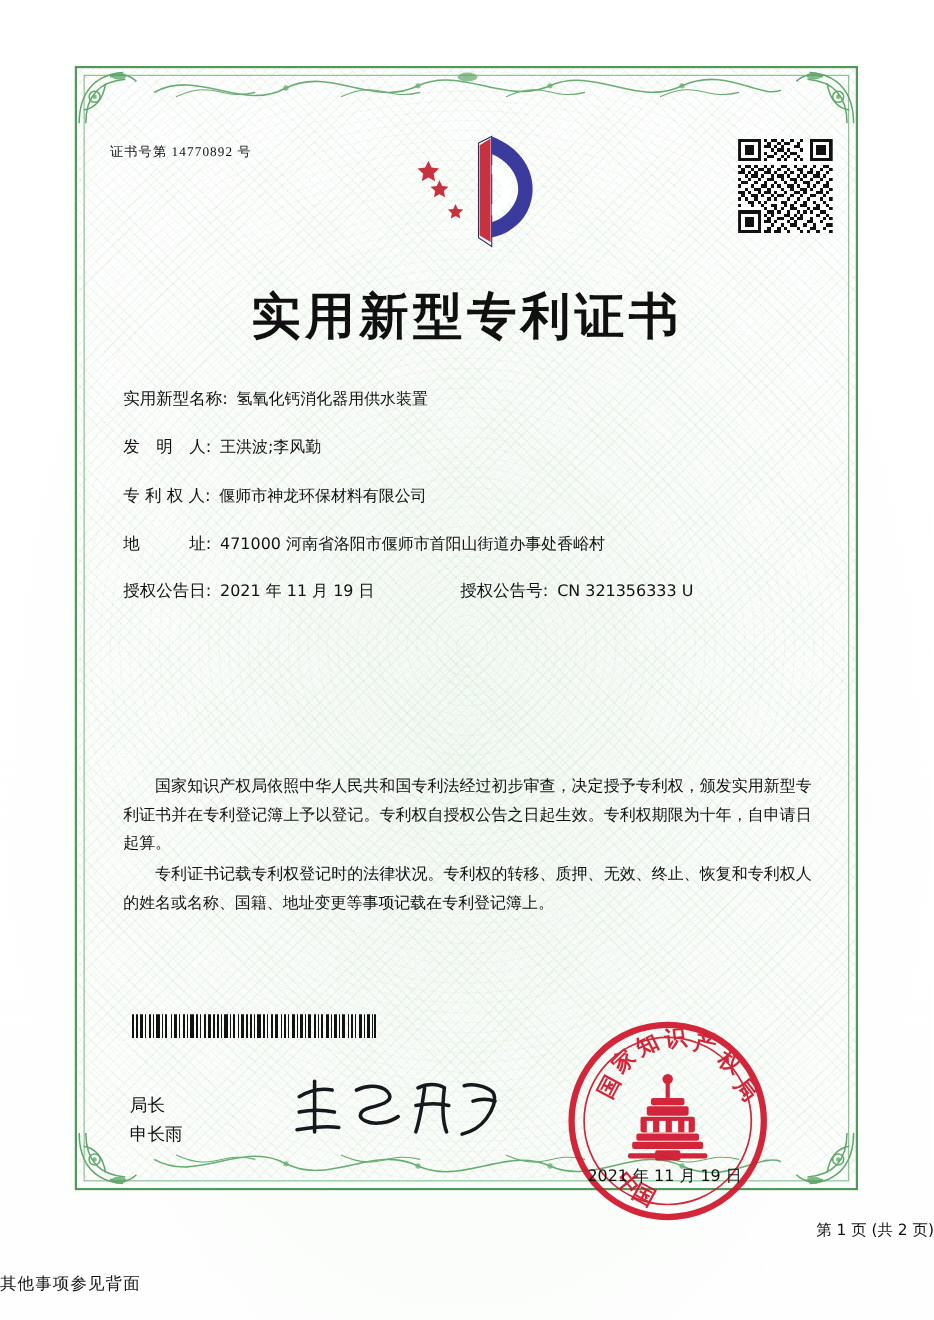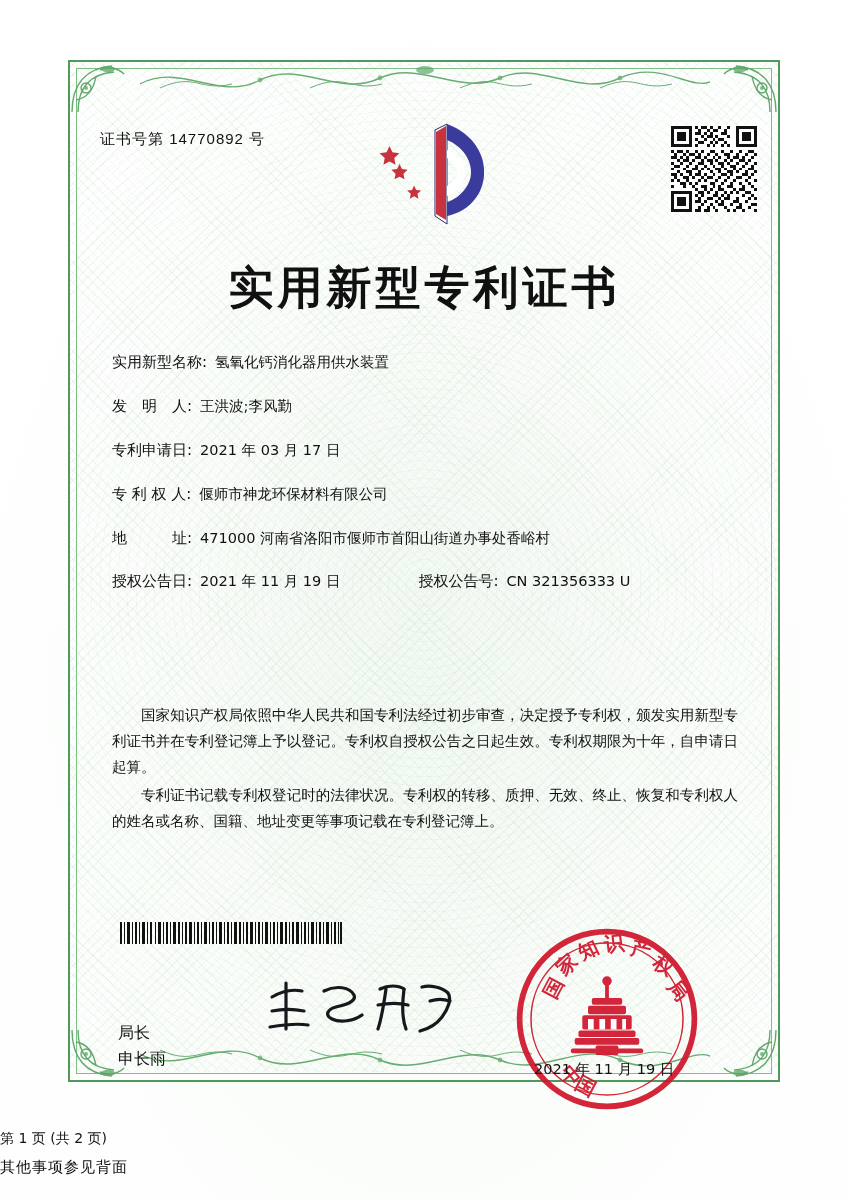--- a/index.html
+++ b/index.html
@@ -79,23 +79,23 @@
     color: #5aa465;
     opacity: .9;
     transform: scaleY(-1);
   }
   .bot-vine svg { width: 100%; height: 100%; display:block; }
 
   
   .cert-no {
     position: absolute;
     left: 100px; top: 130px;
-    font-size: 15px;
+    font-size: 12px;
     letter-spacing: 1px;
-    font-family: Liberation Sans, sans-serif;
+    font-family: Liberation Serif, serif;
     color: #111;
   }
 
   .logo {
     position: absolute;
     left: 378px; top: 120px;
     width: 118px; height: 110px;
   }
   .logo svg { width: 100%; height: 100%; display: block; }
 
@@ -119,21 +119,21 @@
   }
 
   
   .fields {
     position: absolute;
     left: 112px; top: 352px;
     width: 630px;
   }
   .field {
     display: flex;
-    align-items: flex-start;
+    align-items: flex-end;
     margin-bottom: 23px;
     font-size: 15.5px;
     line-height: 1.4;
   }
   .f-label {
     flex: 0 0 auto;
     white-space: pre;
     font-family: "DejaVu Sans", "Liberation Sans", sans-serif;
     font-size: 15px;
     color: #111;
@@ -169,21 +169,21 @@
   .barcode {
     position: absolute;
     left: 120px; top: 922px;
     width: 222px; height: 22px;
   }
   .barcode svg { width:100%; height:100%; display:block; }
 
   
   .sig-label {
     position: absolute;
-    left: 118px; top: 1020px;
+    left: 118px; top: 992px;
     font-family: "DejaVu Sans", "Liberation Sans", sans-serif;
     font-size: 16px;
     line-height: 26px;
     color: #111;
   }
   .sig-script {
     position: absolute;
     left: 262px; top: 975px;
     width: 200px; height: 64px;
     color: #15191c;
@@ -203,25 +203,24 @@
     left: 534px; top: 1060px;
     font-family: "DejaVu Sans", "Liberation Sans", sans-serif;
     font-size: 14.5px;
     color: #111;
   }
 
   
   .page-num {
     position: absolute;
     left: 0; right: 0; top: 1110px;
-    text-align: left;
+    text-align: right;
     font-family: "DejaVu Sans", "Liberation Sans", sans-serif;
     font-size: 14px;
     color: #111;
-    margin-top: 20px;
   }
   .footer-note {
     position: absolute;
     left: 0; right: 0; top: 1158px;
     text-align: left;
     font-family: "DejaVu Sans", "Liberation Sans", sans-serif;
     font-size: 15px;
     letter-spacing: 1px;
     color: #111;
   }
@@ -580,24 +579,20 @@
       <span class="f-label">实用新型名称:</span>
       <span class="f-value">氢氧化钙消化器用供水装置</span>
     </div>
 
     <div class="field">
       <span class="f-label">发　明　人:</span>
       <span class="f-value">王洪波;李风勤</span>
     </div>
 
 
-    <div class="field">
-      <span class="f-label">专利申请日:</span>
-      <span class="f-value">2021 年 03 月 17 日</span>
-    </div>
 
     <div class="field">
       <span class="f-label">专 利 权 人:</span>
       <span class="f-value">偃师市神龙环保材料有限公司</span>
     </div>
 
     <div class="field">
       <span class="f-label">地　　　址:</span>
       <span class="f-value">471000 河南省洛阳市偃师市首阳山街道办事处香峪村</span>
     </div>

